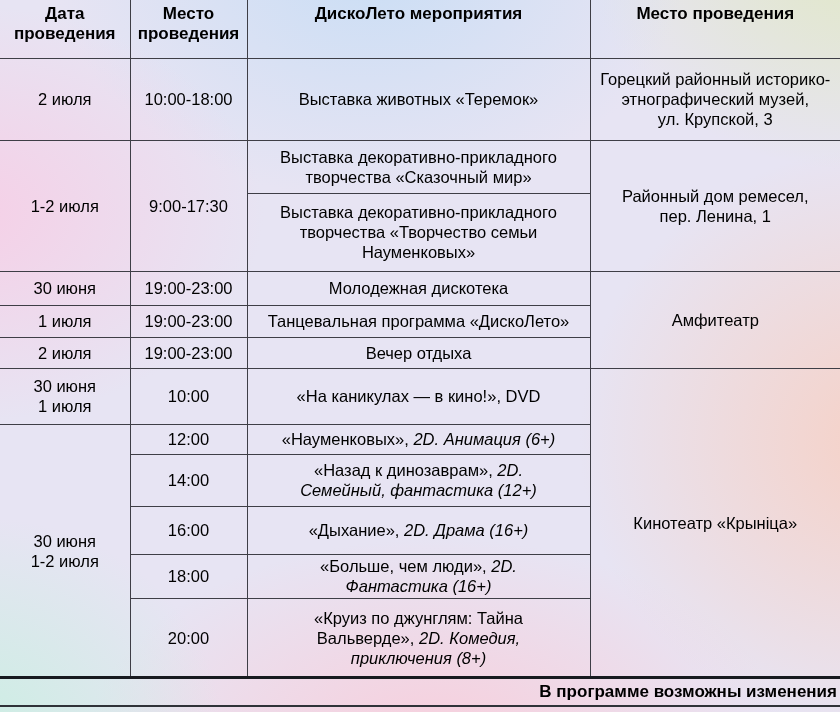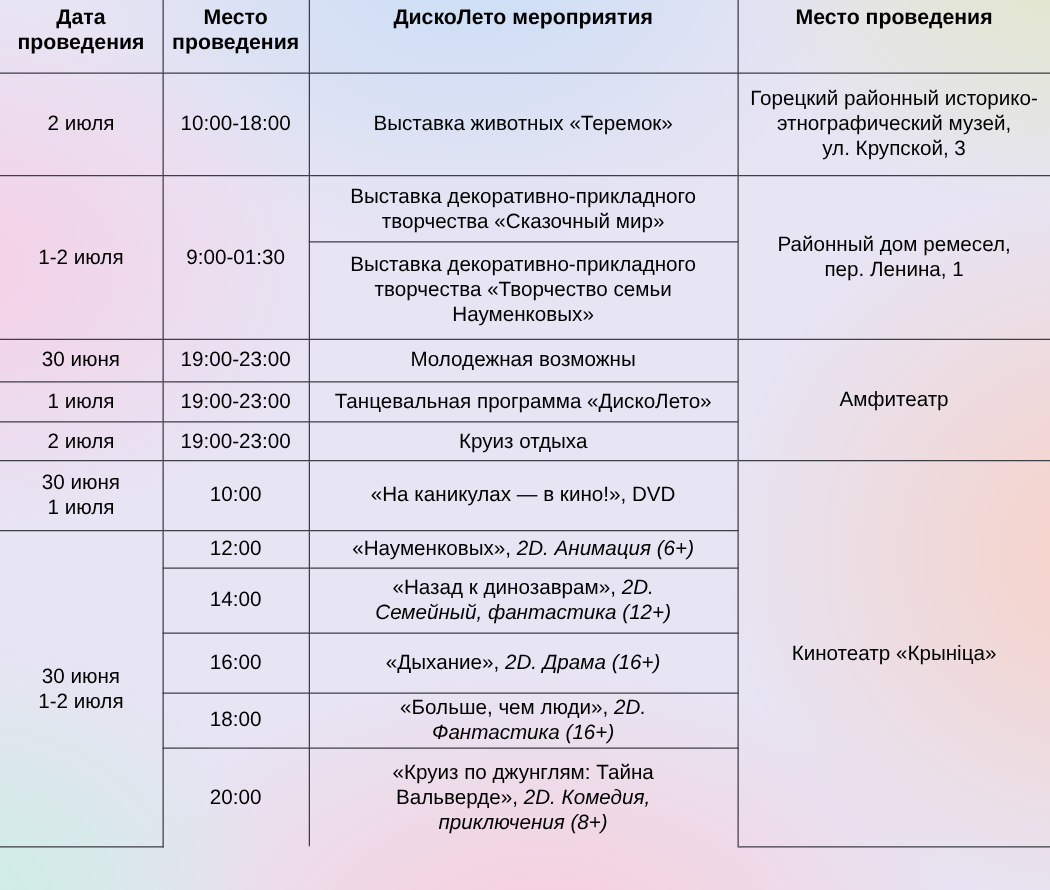--- a/index.html
+++ b/index.html
@@ -69,47 +69,47 @@
       <td>2 июля</td>
       <td>10:00-18:00</td>
       <td>Выставка животных «Теремок»</td>
       <td class="last">Горецкий районный историко-
 этнографический музей,
 ул. Крупской, 3</td>
     </tr>
 
     <tr class="h53">
       <td rowspan="2">1-2 июля</td>
-      <td rowspan="2">9:00-01:30</td>
+      <td rowspan="2">9:00-17:30</td>
       <td>Выставка декоративно-прикладного
 творчества «Сказочный мир»</td>
       <td class="last" rowspan="2">Районный дом ремесел,
 пер. Ленина, 1</td>
     </tr>
     <tr class="h78">
       <td>Выставка декоративно-прикладного
 творчества «Творчество семьи
 Науменковых»</td>
     </tr>
 
     <tr class="h34">
       <td>30 июня</td>
       <td>19:00-23:00</td>
-      <td>Молодежная возможны</td>
+      <td>Молодежная дискотека</td>
       <td class="last" rowspan="3">Амфитеатр</td>
     </tr>
     <tr class="h32">
       <td>1 июля</td>
       <td>19:00-23:00</td>
       <td>Танцевальная программа «ДискоЛето»</td>
     </tr>
     <tr class="h31">
       <td>2 июля</td>
       <td>19:00-23:00</td>
-      <td>Круиз отдыха</td>
+      <td>Вечер отдыха</td>
     </tr>
 
     <tr class="h56">
       <td>30 июня
 1 июля</td>
       <td>10:00</td>
       <td>«На каникулах — в кино!», DVD</td>
       <td class="last" rowspan="6">Кинотеатр «Крыніца»</td>
     </tr>
 
@@ -135,13 +135,16 @@
     </tr>
     <tr class="h79 bottom">
       <td>20:00</td>
       <td><span>«Круиз по джунглям: Тайна
 Вальверде», </span><span class="it">2D. Комедия,
 приключения (8+)</span></td>
     </tr>
   </tbody>
     </table>
 
+  <div class="footer">
+    <span>В программе возможны изменения</span>
+  </div>
 </div>
 
 </body></html>

